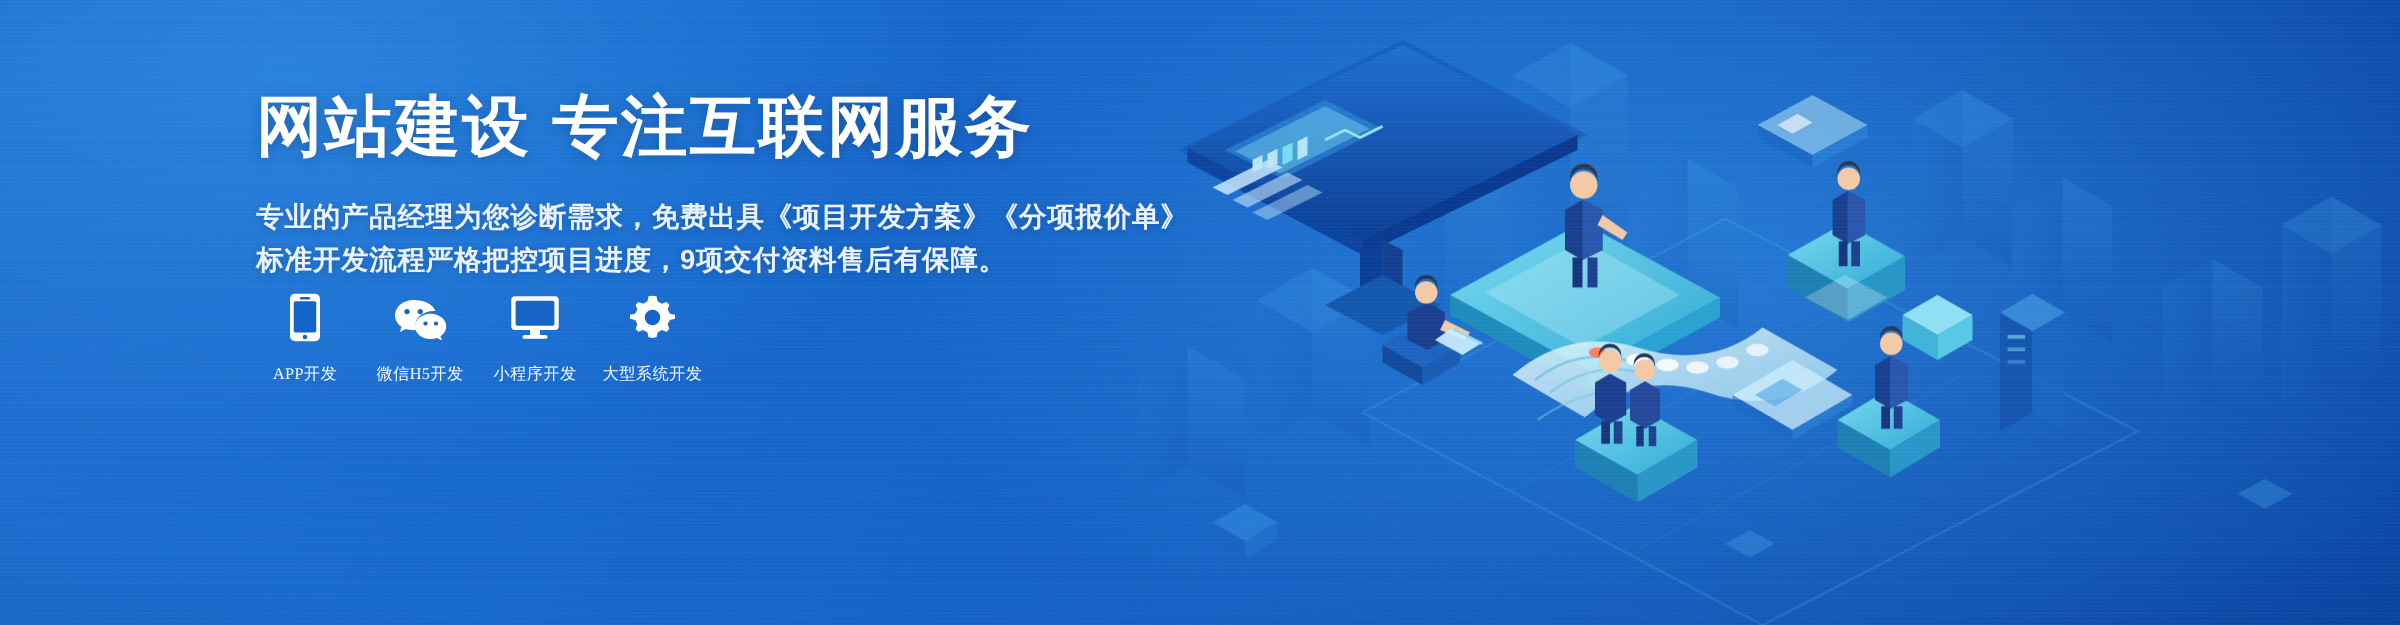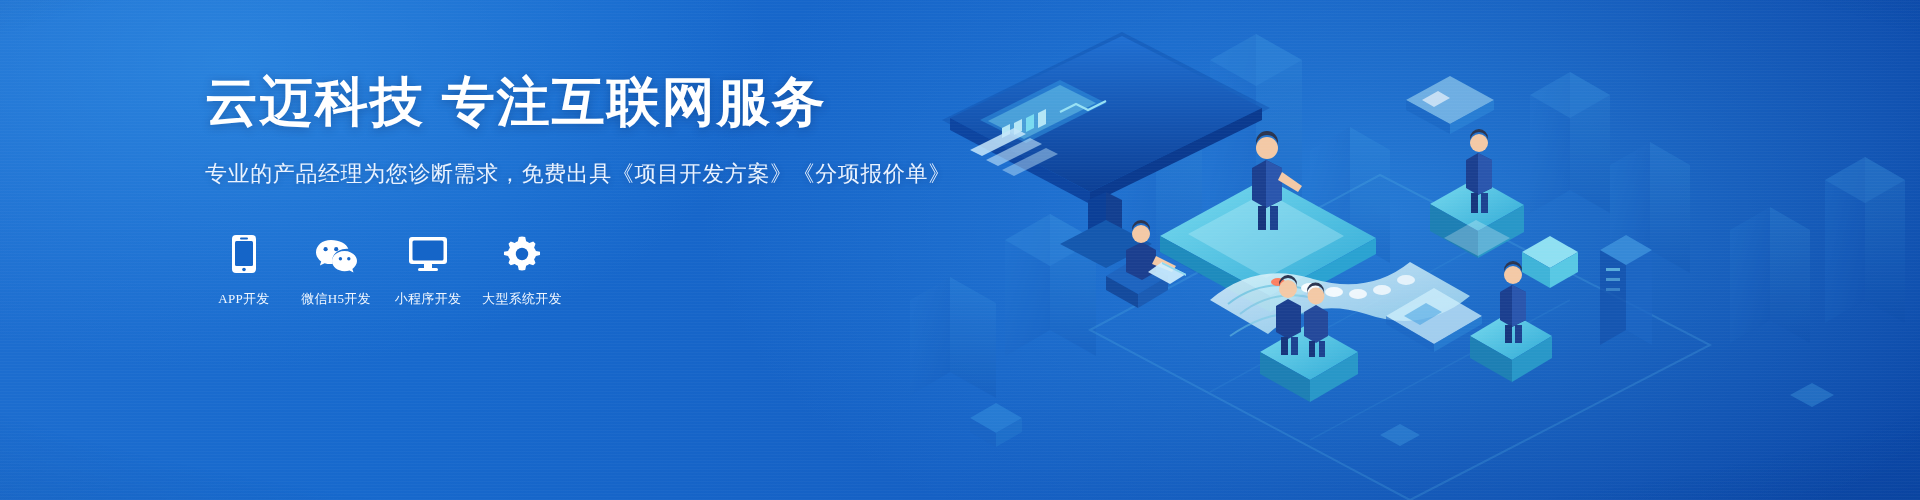--- a/index.html
+++ b/index.html
@@ -39,21 +39,21 @@
   }
   .headline {
     font-size:53px;
     font-weight:bold;
     letter-spacing:2px;
     line-height:1.12;
     color:#ffffff;
     text-shadow:0 2px 10px rgba(2,30,80,.30);
     white-space:nowrap;
   }
-  .subs { margin-top:26px; }
+  .subs { margin-top:26px;font-weight:bold; }
   .sub-line {
     font-size:22px;
     line-height:34px;
     color:#eaf3ff;
     letter-spacing:.6px;
     white-space:nowrap;
     text-shadow:0 1px 6px rgba(2,30,80,.25);
   }
 
   
@@ -332,23 +332,24 @@
         <rect x="696" y="278" width="14" height="3" fill="#7fd9ef" opacity=".6"></rect>
         <rect x="696" y="288" width="14" height="3" fill="#7fd9ef" opacity=".4"></rect>
       </g>
     </svg>
   </div>
 
   <div class="scanlines"></div>
   <div class="vignette"></div>
 
   <div class="copy">
-    <div class="headline">云迈科技 专注互联网服务</div>
+    <div class="headline">网站建设 专注互联网服务</div>
     <div class="subs">
       <div class="sub-line">专业的产品经理为您诊断需求，免费出具《项目开发方案》《分项报价单》</div>
+      <div class="sub-line">标准开发流程严格把控项目进度，9项交付资料售后有保障。</div>
     </div>
   </div>
 
   <div class="services">
 
     <div class="service svc-1">
       <div class="ico">
         <svg width="26" height="40" viewBox="0 0 26 40">
           <rect x="1" y="1" width="24" height="38" rx="4" fill="#ffffff"></rect>
           <rect x="4" y="7" width="18" height="25" rx="1.5" fill="#1565c8"></rect>

